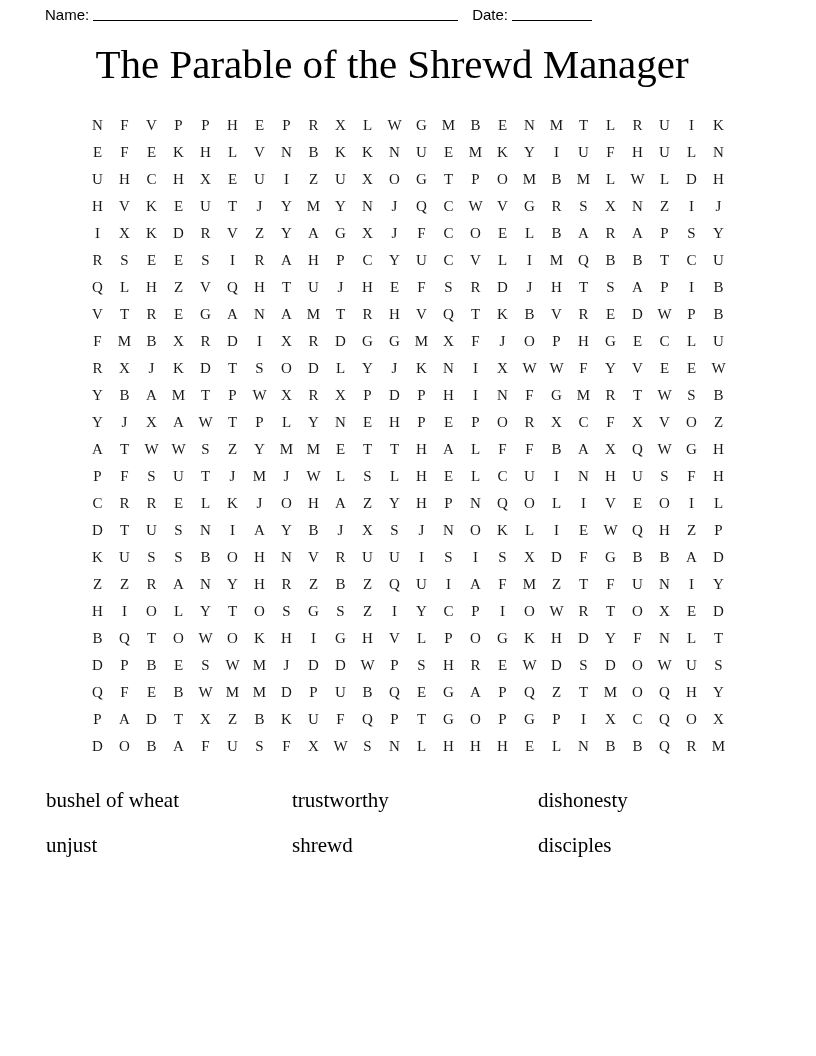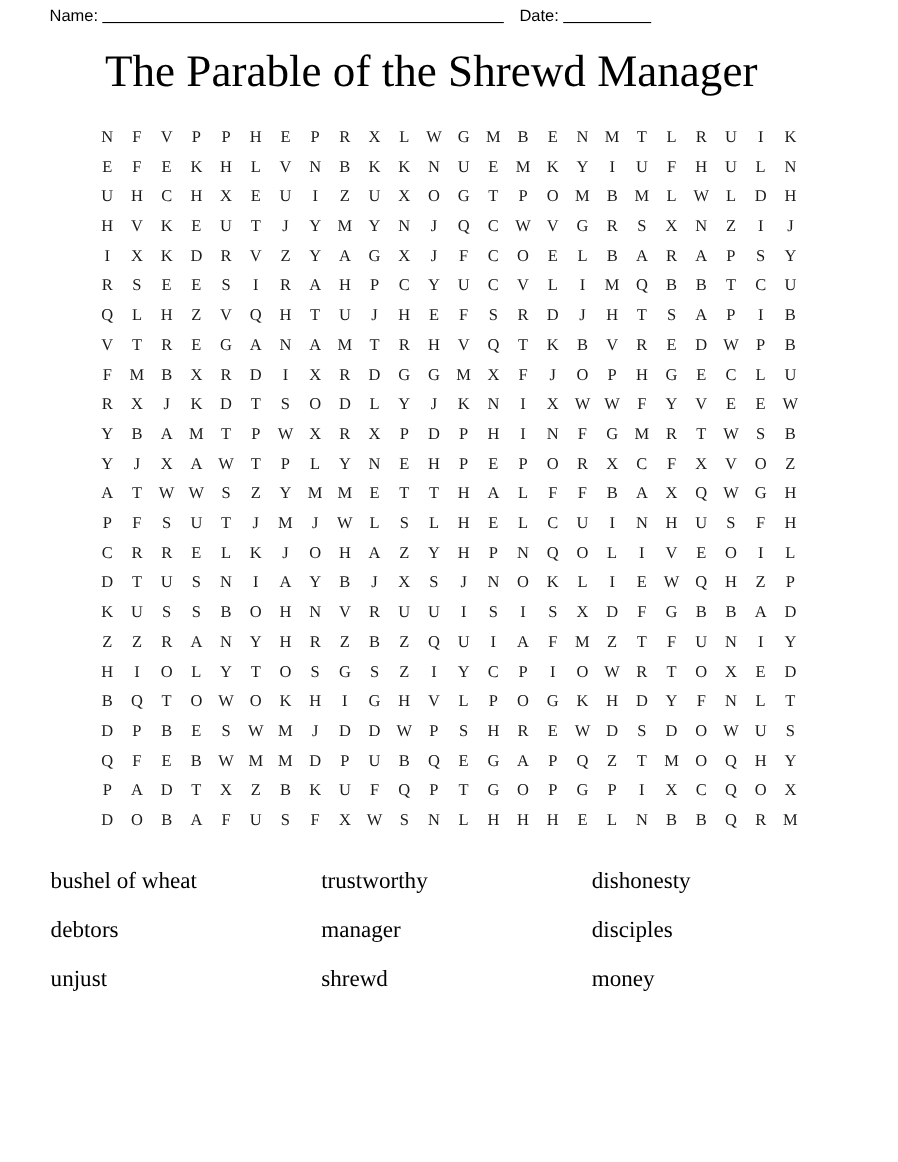--- a/index.html
+++ b/index.html
@@ -744,26 +744,23 @@
       <span class="grid-cell">B</span>
       <span class="grid-cell">Q</span>
       <span class="grid-cell">R</span>
       <span class="grid-cell">M</span>
     </div>
   </div>
 
 <div class="word-list">
     <div class="word-col">
       <div class="word-item">bushel of wheat</div>
-      <div class="word-item">debtors</div>
       <div class="word-item">unjust</div>
     </div>
     <div class="word-col">
       <div class="word-item">trustworthy</div>
-      <div class="word-item">manager</div>
       <div class="word-item">shrewd</div>
     </div>
     <div class="word-col">
       <div class="word-item">dishonesty</div>
       <div class="word-item">disciples</div>
-      <div class="word-item">money</div>
     </div>
   </div>
 
 </body></html>

